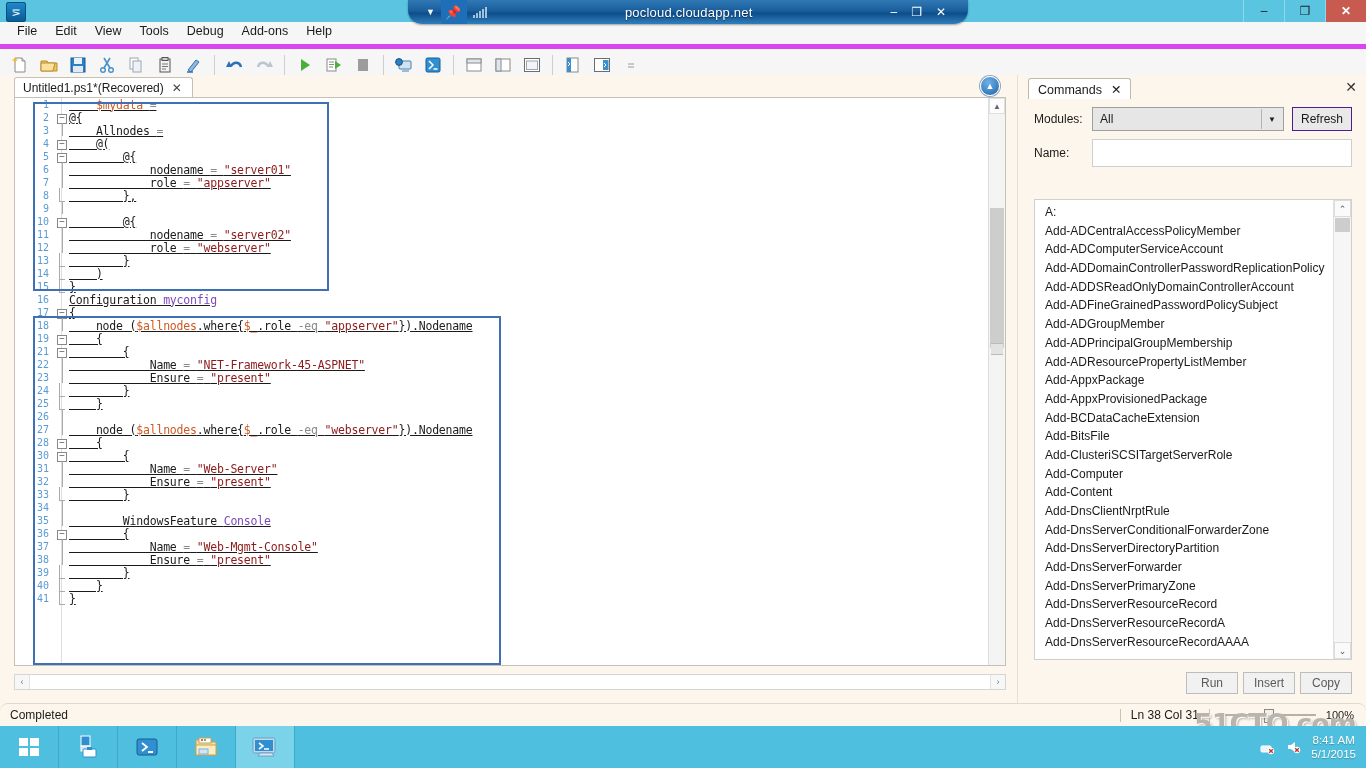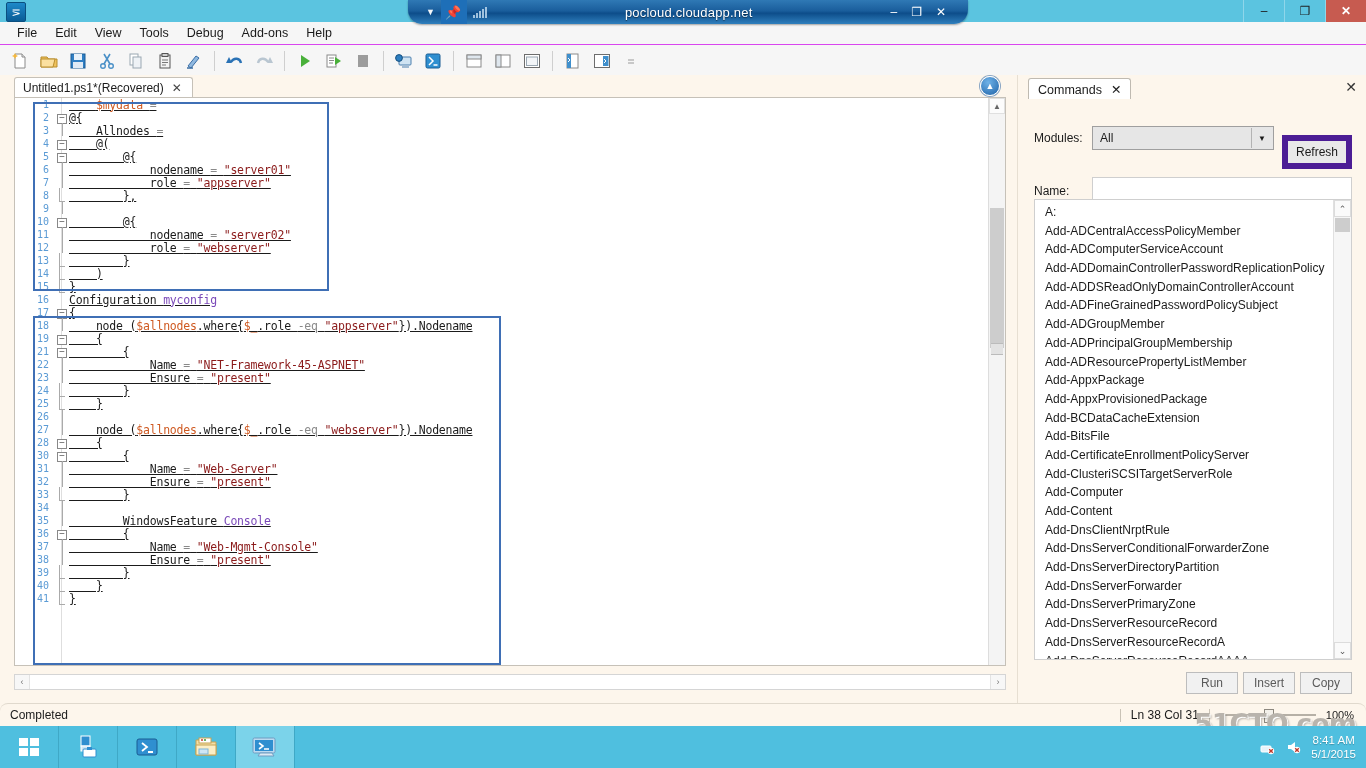--- a/index.html
+++ b/index.html
@@ -53,22 +53,22 @@
   }
   #win-buttons{position:absolute;right:0;top:0;height:22px;display:flex;}
   #win-buttons div{
     width:40px;height:22px;display:flex;align-items:center;justify-content:center;
     color:#1d1d1d;font-size:12px;border-left:1px solid #8fd6ea;
   }
   #win-buttons div.close{background:#c75b50;color:#fff;font-weight:bold;}
 
   
   #menubar{
-    height:22px;background:#f6f6f6;display:flex;align-items:center;
-    padding-left:8px;border-bottom:1px solid #d946ef;
+    height:22px;background:#f6f6f6;display:flex;
+    padding-left:8px;border-bottom:5px solid #d946ef;
   }
   #menubar .mi{padding:2px 9px;font-size:12.5px;color:#1b1b1b;}
 
   
   #toolbar{
     height:31px;background:#f6f6f6;display:flex;align-items:center;
     padding-left:6px;border-bottom:1px solid #d9d4cb;gap:1px;
   }
   .tb{width:28px;height:26px;display:flex;align-items:center;justify-content:center;}
   .tb svg{display:block;}
@@ -163,22 +163,22 @@
     flex:1;height:22px;background:#e6e6e6;border:1px solid #9f9f9f;
     display:flex;align-items:center;position:relative;
   }
   .cmd-combo .val{padding-left:7px;font-size:12px;color:#1b1b1b;}
   .cmd-combo .arw{
     position:absolute;right:1px;top:1px;bottom:1px;width:20px;background:#e6e6e6;
     border-left:1px solid #b3b3b3;display:flex;align-items:center;justify-content:center;
     font-size:8px;color:#1b1b1b;
   }
   .cmd-btn{
-    height:22px;padding:0 8px;background:#e9e9e9;border:6px solid #4c1d95;
-    font-size:12px;color:#1b1b1b;display:flex;align-items:center;margin-top:28px;
+    height:22px;padding:0 8px;background:#e9e9e9;border:1px solid #4c1d95;
+    font-size:12px;color:#1b1b1b;display:flex;align-items:center;
   }
   .cmd-input{
     flex:1;height:24px;background:#fff;border:1px solid #cfcfcf;
   }
   #cmd-list{
     position:absolute;left:16px;right:14px;top:100px;bottom:44px;
     background:#fff;border:1px solid #cfcfcf;overflow:hidden;
   }
   #cmd-list-inner{position:absolute;left:0;top:0;right:17px;bottom:0;padding-top:3px;}
   .cmd-item{
@@ -511,21 +511,20 @@
                 <div class="cmd-item">Add-ADDomainControllerPasswordReplicationPolicy</div>
                 <div class="cmd-item">Add-ADDSReadOnlyDomainControllerAccount</div>
                 <div class="cmd-item">Add-ADFineGrainedPasswordPolicySubject</div>
                 <div class="cmd-item">Add-ADGroupMember</div>
                 <div class="cmd-item">Add-ADPrincipalGroupMembership</div>
                 <div class="cmd-item">Add-ADResourcePropertyListMember</div>
                 <div class="cmd-item">Add-AppxPackage</div>
                 <div class="cmd-item">Add-AppxProvisionedPackage</div>
                 <div class="cmd-item">Add-BCDataCacheExtension</div>
                 <div class="cmd-item">Add-BitsFile</div>
-                <div class="cmd-item">Add-CertificateEnrollmentPolicyServer</div>
                 <div class="cmd-item">Add-ClusteriSCSITargetServerRole</div>
                 <div class="cmd-item">Add-Computer</div>
                 <div class="cmd-item">Add-Content</div>
                 <div class="cmd-item">Add-DnsClientNrptRule</div>
                 <div class="cmd-item">Add-DnsServerConditionalForwarderZone</div>
                 <div class="cmd-item">Add-DnsServerDirectoryPartition</div>
                 <div class="cmd-item">Add-DnsServerForwarder</div>
                 <div class="cmd-item">Add-DnsServerPrimaryZone</div>
                 <div class="cmd-item">Add-DnsServerResourceRecord</div>
                 <div class="cmd-item">Add-DnsServerResourceRecordA</div>

